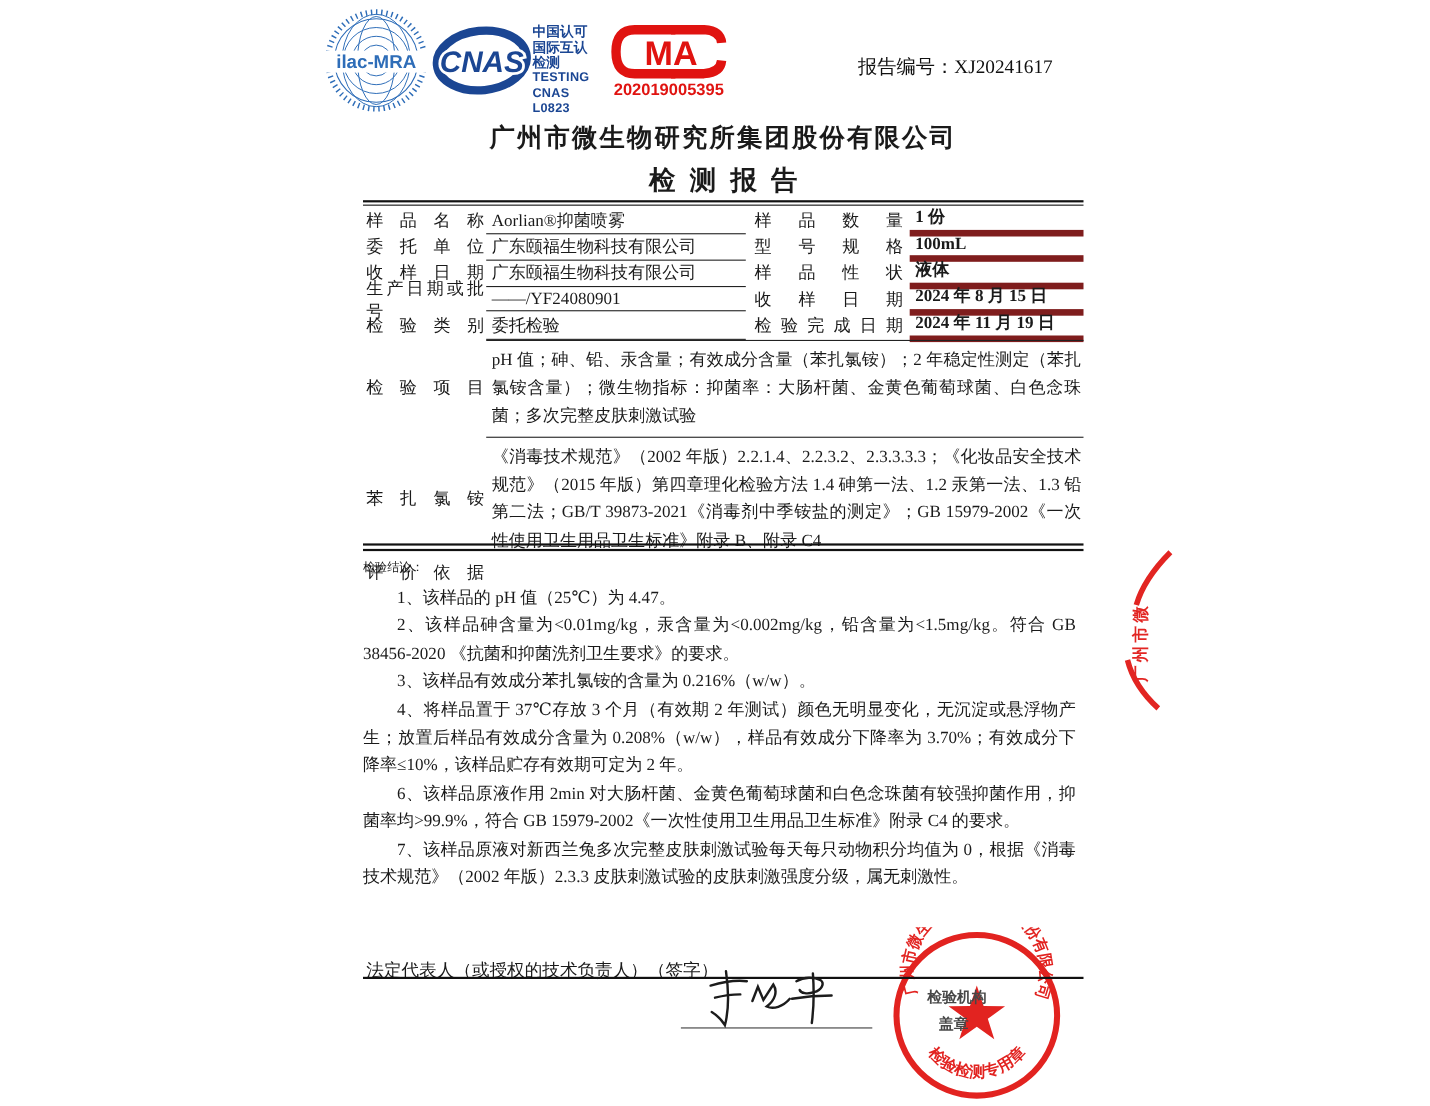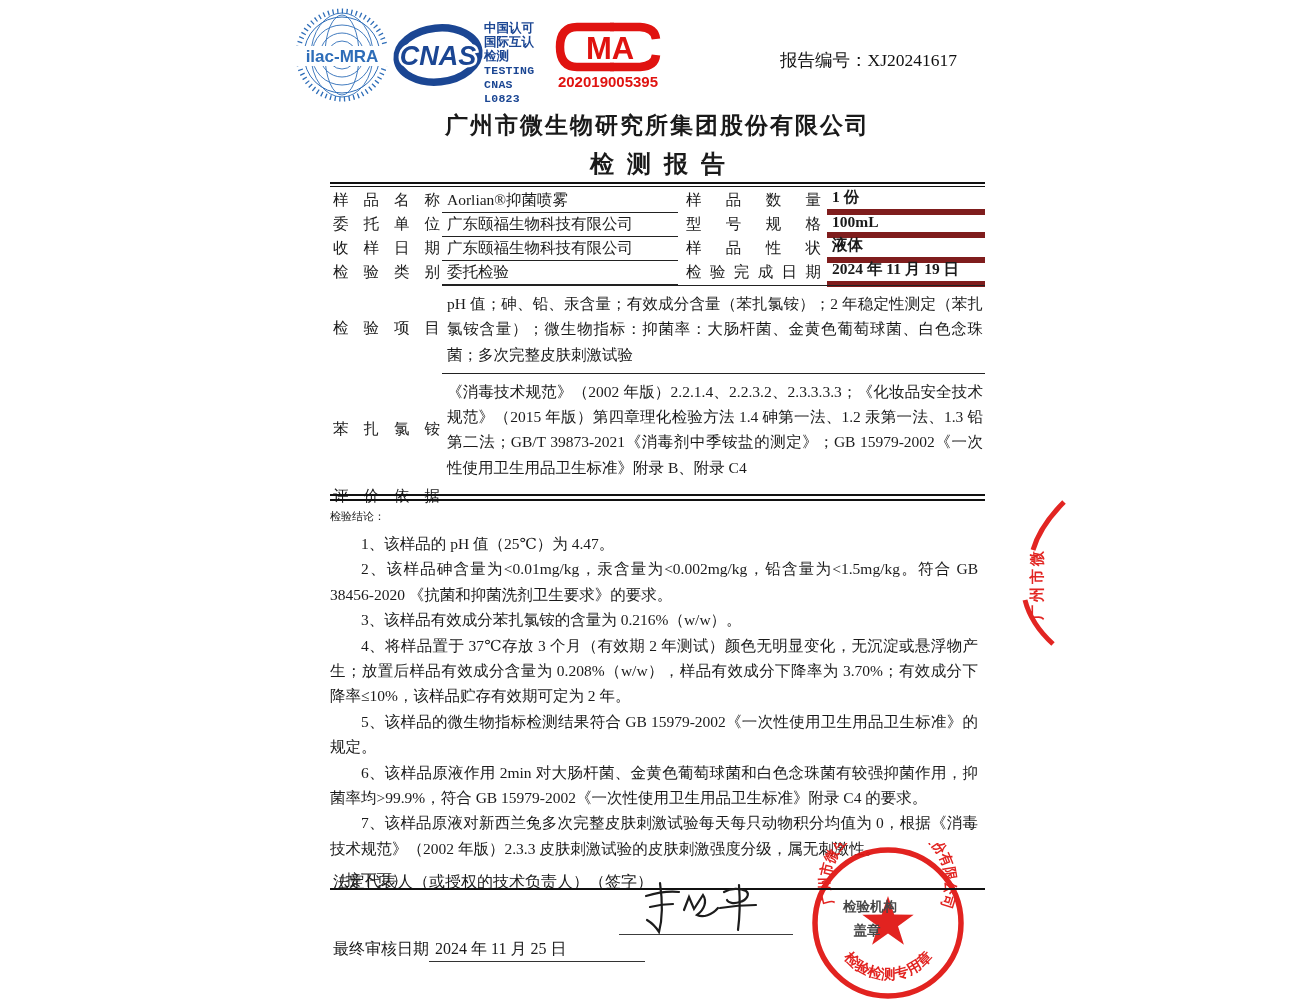--- a/index.html
+++ b/index.html
@@ -2,21 +2,21 @@
 <html><head>
 <meta charset="utf-8">
 <style>
   html,body{margin:0;padding:0;background:#ffffff;}
   .page{position:relative;width:1300px;height:1005px;background:#ffffff;overflow:hidden;
         font-family:"Liberation Serif","DejaVu Serif",serif;color:#1a1a1a;}
   .abs{position:absolute;}
 
   
   .accred-text{left:484px;top:22px;width:70px;color:#1b4693;font-family:"Liberation Sans",sans-serif;}
-  .accred-text div{font-size:12.5px;font-weight:bold;line-height:14px;font-family:Liberation Mono, monospace;}
+  .accred-text div{font-size:12.5px;font-weight:bold;line-height:14px;}
   .accred-text .en{font-size:11.5px;letter-spacing:.3px;}
   .cma-number{left:552px;top:73px;width:112px;text-align:center;color:#e01310;
               font-family:"Liberation Sans",sans-serif;font-weight:bold;font-size:15px;}
   .report-no{left:780px;top:48px;font-size:17.5px;color:#111;}
 
   
   .doc-title{left:330px;top:110px;width:655px;text-align:center;font-size:23px;font-weight:bold;letter-spacing:2px;}
   .doc-subtitle{left:330px;top:148px;width:655px;text-align:center;font-size:24px;font-weight:bold;
                 letter-spacing:13px;padding-left:13px;box-sizing:border-box;}
   .rule-head{left:330px;top:182px;width:655px;border-top:2.5px solid #111;}
@@ -111,20 +111,26 @@
       <div class="r-lab">型号规格</div>
       <div class="r-val">100mL</div>
     </div>
     <div class="irow">
       <div class="l-lab">收样日期</div>
       <div class="l-val">广东颐福生物科技有限公司</div>
       <div class="r-lab">样品性状</div>
       <div class="r-val">液体</div>
     </div>
     <div class="irow">
+      <div class="l-lab">生产日期或批号</div>
+      <div class="l-val">——/YF24080901</div>
+      <div class="r-lab">收样日期</div>
+      <div class="r-val">2024 年 8 月 15 日</div>
+    </div>
+    <div class="irow">
       <div class="l-lab">检验类别</div>
       <div class="l-val">委托检验</div>
       <div class="r-lab">检验完成日期</div>
       <div class="r-val">2024 年 11 月 19 日</div>
     </div>
 
     <div class="srow">
       <div class="s-lab">
         <span>检验项目</span>
       </div>
@@ -144,43 +150,40 @@
   </div>
 
   <div class="abs rule-double"></div>
 
   <div class="abs conclusion">
     <h3>检验结论：</h3>
     <p>1、该样品的 pH 值（25℃）为 4.47。</p>
     <p>2、该样品砷含量为&lt;0.01mg/kg，汞含量为&lt;0.002mg/kg，铅含量为&lt;1.5mg/kg。符合 GB 38456-2020 《抗菌和抑菌洗剂卫生要求》的要求。</p>
     <p>3、该样品有效成分苯扎氯铵的含量为 0.216%（w/w）。</p>
     <p>4、将样品置于 37℃存放 3 个月（有效期 2 年测试）颜色无明显变化，无沉淀或悬浮物产生；放置后样品有效成分含量为 0.208%（w/w），样品有效成分下降率为 3.70%；有效成分下降率≤10%，该样品贮存有效期可定为 2 年。</p>
-    <p>5、该样品的微生物指标检测结果符合 GB 15979-2002《一次性使用卫生用品卫生标准》的规定。</p>
     <p>6、该样品原液作用 2min 对大肠杆菌、金黄色葡萄球菌和白色念珠菌有较强抑菌作用，抑菌率均&gt;99.9%，符合 GB 15979-2002《一次性使用卫生用品卫生标准》附录 C4 的要求。</p>
     <p>7、该样品原液对新西兰兔多次完整皮肤刺激试验每天每只动物积分均值为 0，根据《消毒技术规范》（2002 年版）2.3.3 皮肤刺激试验的皮肤刺激强度分级，属无刺激性。</p>
-    <p class="note">（接下页）</p>
   </div>
 
   <div class="abs rule-bottom"></div>
   <div class="abs legal-label">法定代表人（或授权的技术负责人）（签字）</div>
   <div class="abs sig-line"></div>
 
   <svg class="abs sig-svg" width="160" height="60" viewBox="0 0 160 60">
     <g fill="none" stroke="#1c1c1c" stroke-width="2.2" stroke-linecap="round">
       <path d="M 20 19 C 30 16 44 14 53 15"></path>
       <path d="M 34 6 C 36 20 37 40 33 55 C 30 50 26 46 21 43"></path>
       <path d="M 24 30 C 32 28 41 27 47 27"></path>
       <path d="M 58 33 L 63 20 L 68 32 L 77 18 C 81 24 79 32 71 38 C 77 41 86 38 92 31"></path>
       <path d="M 98 15 C 105 11 114 11 120 14 C 124 17 121 23 114 25 C 108 27 102 26 101 23"></path>
       <path d="M 94 31 C 106 29 120 28 130 28"></path>
       <path d="M 113 8 C 114 22 114 38 112 53"></path>
     </g>
   </svg>
 
-  <div class="abs date-row"><span>最终审核日期</span><span class="date-underline">2024 年 11 月 25 日</span></div>
 
   <svg class="abs stamp-svg" width="156" height="162" viewBox="0 0 156 162" opacity="0.93">
     <circle cx="78" cy="80" r="73" fill="none" stroke="#e01310" stroke-width="5.5"></circle>
     <path id="stampRing" d="M 23.5 60.2 A 58 58 0 1 1 132.5 60.2" fill="none"></path>
     <text font-size="14.5" font-weight="bold" fill="#e01310" font-family="Liberation Serif, serif">
       <textPath href="#stampRing" startOffset="0" textLength="226" lengthAdjust="spacingAndGlyphs">广州市微生物研究所集团股份有限公司</textPath>
     </text>
     <polygon fill="#e01310" points="78,53 84.2,71.5 103.7,71.7 88,83.2 93.9,101.8 78,90.5 62.1,101.8 68,83.2 52.3,71.7 71.8,71.5"></polygon>
     <path id="stampBottom" d="M 32.1 112.1 A 56 56 0 0 0 123.9 112.1" fill="none"></path>
     <text font-size="14" font-weight="bold" fill="#e01310" font-family="Liberation Serif, serif">

